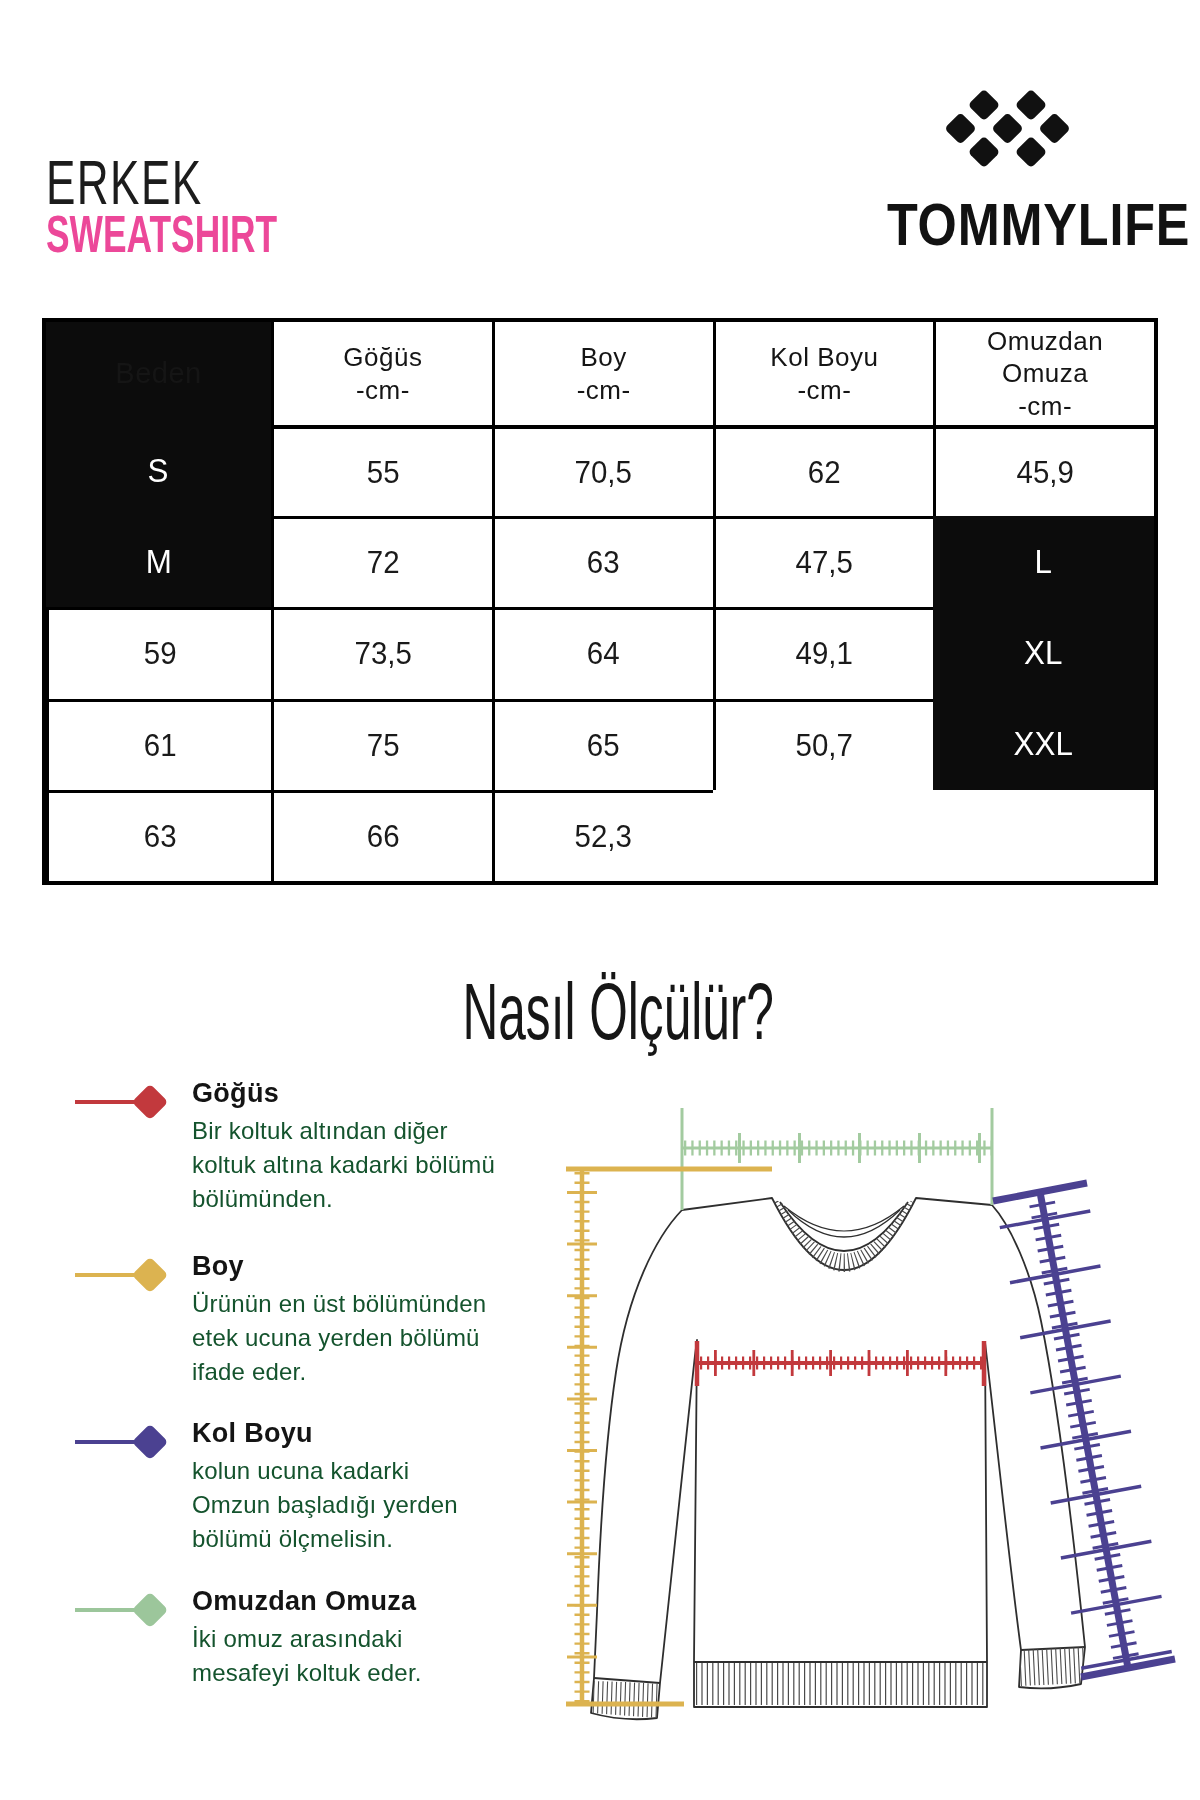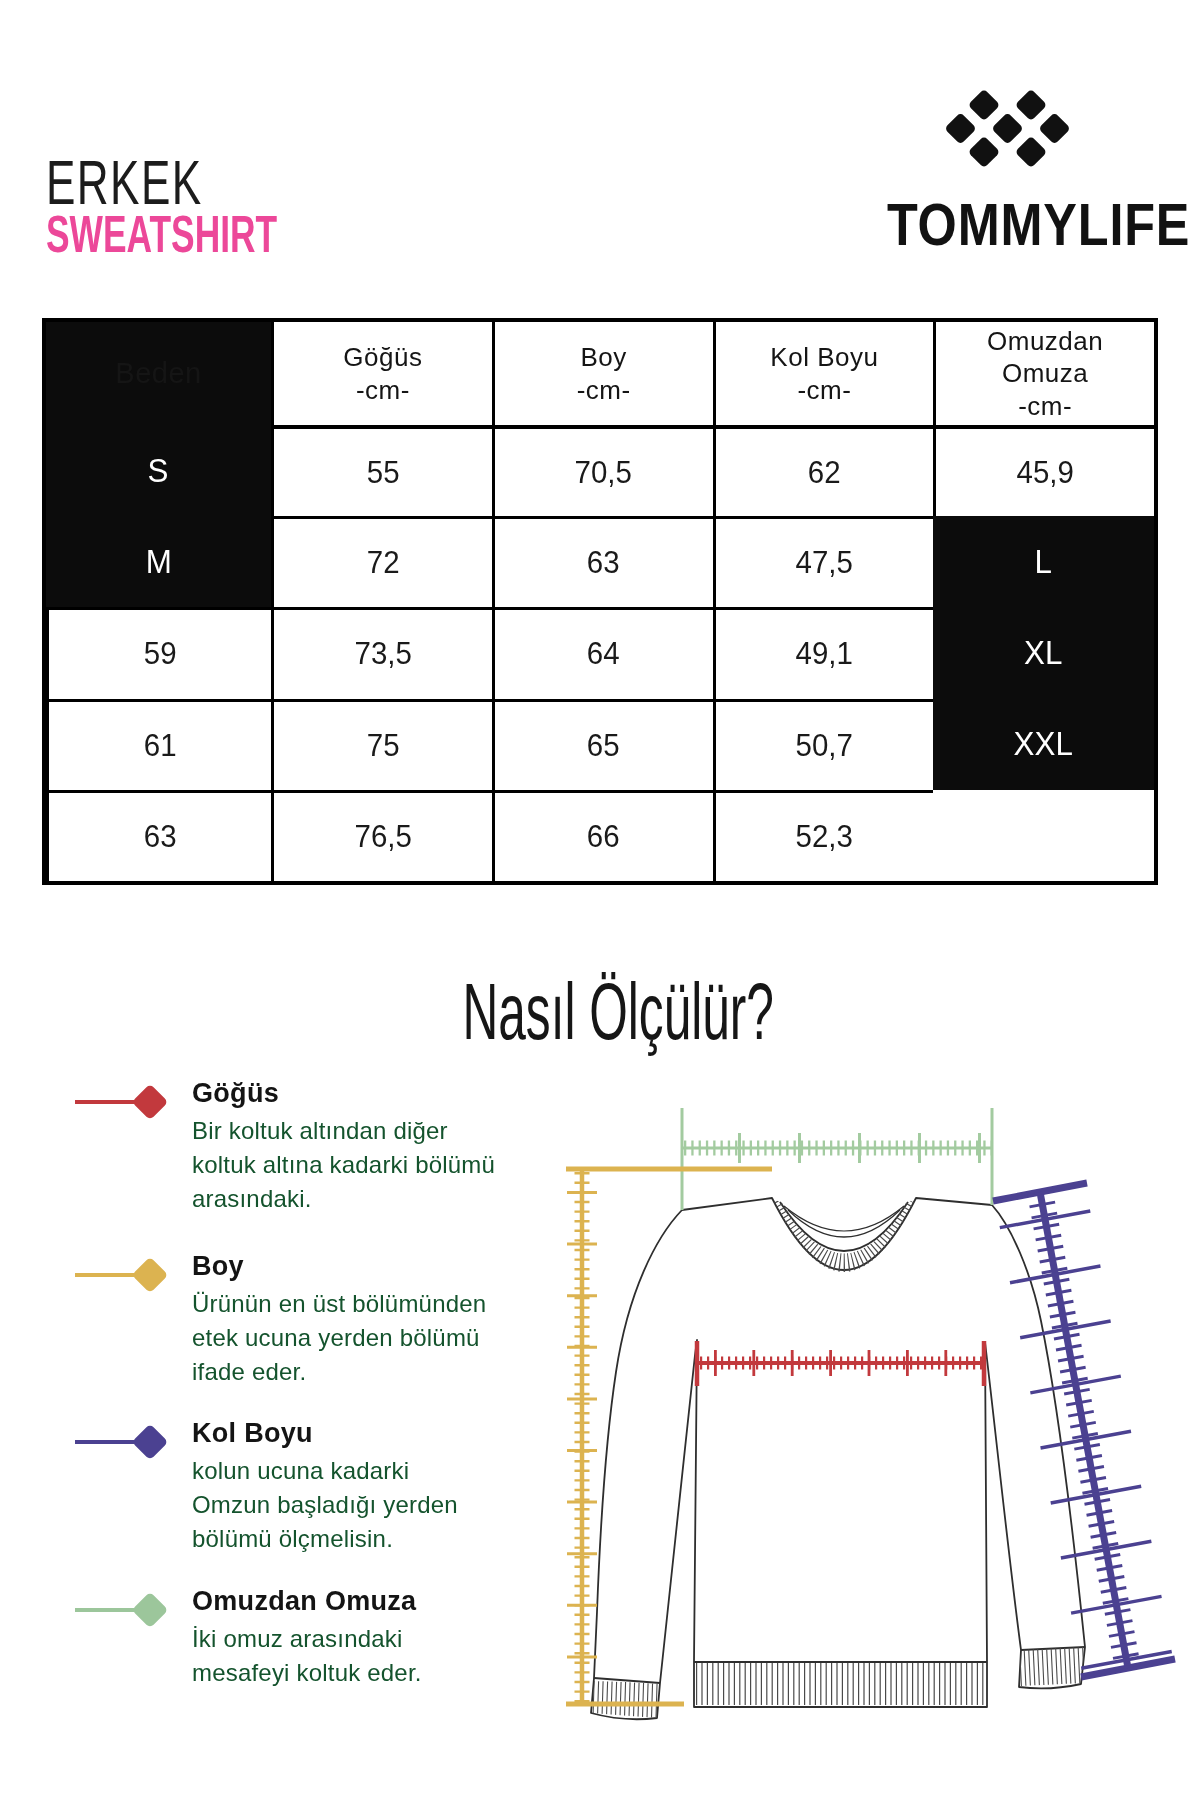--- a/index.html
+++ b/index.html
@@ -149,42 +149,39 @@
         <span class="num">50,7</span>
       </div>
 
     <div class="cell dark">
         <span class="size-label">XXL</span>
       </div>
     <div class="cell vline hline">
         <span class="num">63</span>
       </div>
     <div class="cell vline hline">
-        <span class="num">76,5</span>
-      </div>
-    <div class="cell vline hline">
         <span class="num">66</span>
       </div>
     <div class="cell vline hline">
         <span class="num">52,3</span>
       </div>
   </div>
 
   <div class="abs measure-title"><span class="t-condensed">Nasıl Ölçülür?</span></div>
 
   <div class="abs legend-item" style="top:1078px;">
     <svg class="legend-icon" width="104" height="44" viewBox="0 0 104 44" stroke="currentColor" color="#c2393d">
       <line x1="0" y1="22" x2="72" y2="22" stroke-width="4"></line>
       <rect x="62" y="9" width="26" height="26" rx="5" fill="currentColor" stroke="none" transform="rotate(45 75 22)"></rect>
     </svg>
     <div class="legend-body">
       <div class="legend-name">Göğüs</div>
       <div class="legend-line">Bir koltuk altından diğer</div>
       <div class="legend-line">koltuk altına kadarki bölümü</div>
-      <div class="legend-line">arasındaki.</div>
+      <div class="legend-line">bölümünden.</div>
     </div>
   </div>
 
   <div class="abs legend-item" style="top:1251px;">
     <svg class="legend-icon" width="104" height="44" viewBox="0 0 104 44" stroke="currentColor" color="#dcb350">
       <line x1="0" y1="22" x2="72" y2="22" stroke-width="4"></line>
       <rect x="62" y="9" width="26" height="26" rx="5" fill="currentColor" stroke="none" transform="rotate(45 75 22)"></rect>
     </svg>
     <div class="legend-body">
       <div class="legend-name">Boy</div>

